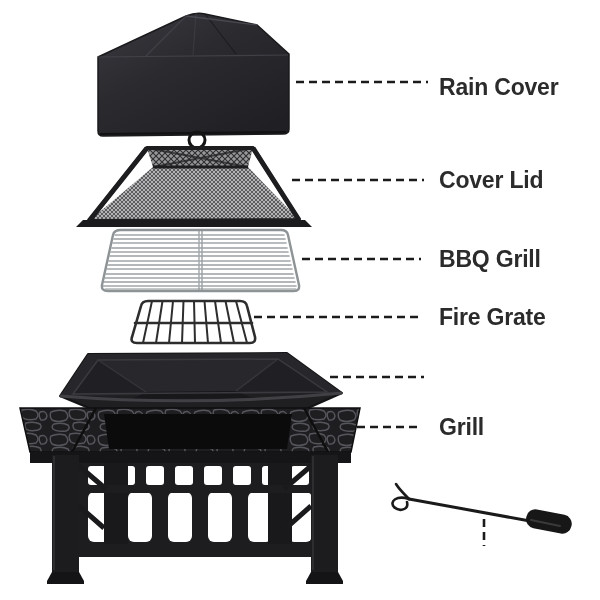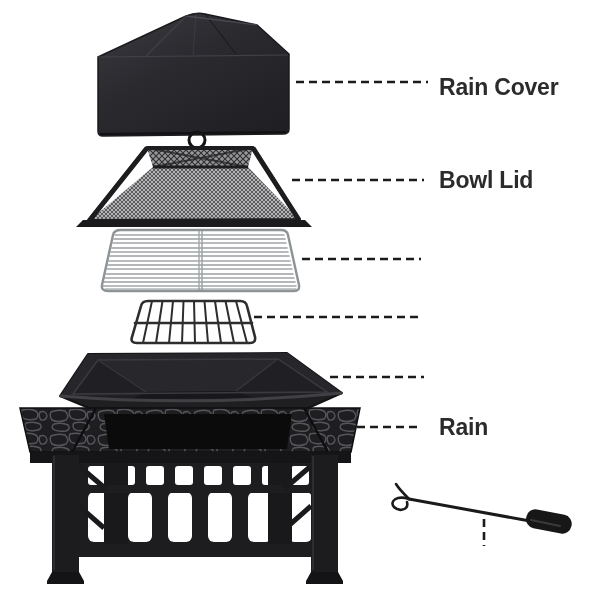--- a/index.html
+++ b/index.html
@@ -167,16 +167,18 @@
       <line x1="292" y1="180" x2="424" y2="180"></line>
       <line x1="302" y1="259" x2="421" y2="259"></line>
       <line x1="254" y1="317" x2="423" y2="317"></line>
       <line x1="330" y1="377" x2="424" y2="377"></line>
       <line x1="357" y1="427" x2="422" y2="427"></line>
       <line x1="484" y1="519" x2="484" y2="546"></line>
     </g>
   </svg>
 
   <div class="part-label" style="left:439px;top:76px">Rain Cover</div>
-  <div class="part-label" style="left:439px;top:169px">Bowl Lid</div>
-  <div class="part-label" style="left:439px;top:416px">Rain</div>
+  <div class="part-label" style="left:439px;top:169px">Cover Lid</div>
+  <div class="part-label" style="left:439px;top:248px">BBQ Grill</div>
+  <div class="part-label" style="left:439px;top:306px">Fire Grate</div>
+  <div class="part-label" style="left:439px;top:416px">Grill</div>
 
 </div>
 
 </body></html>

